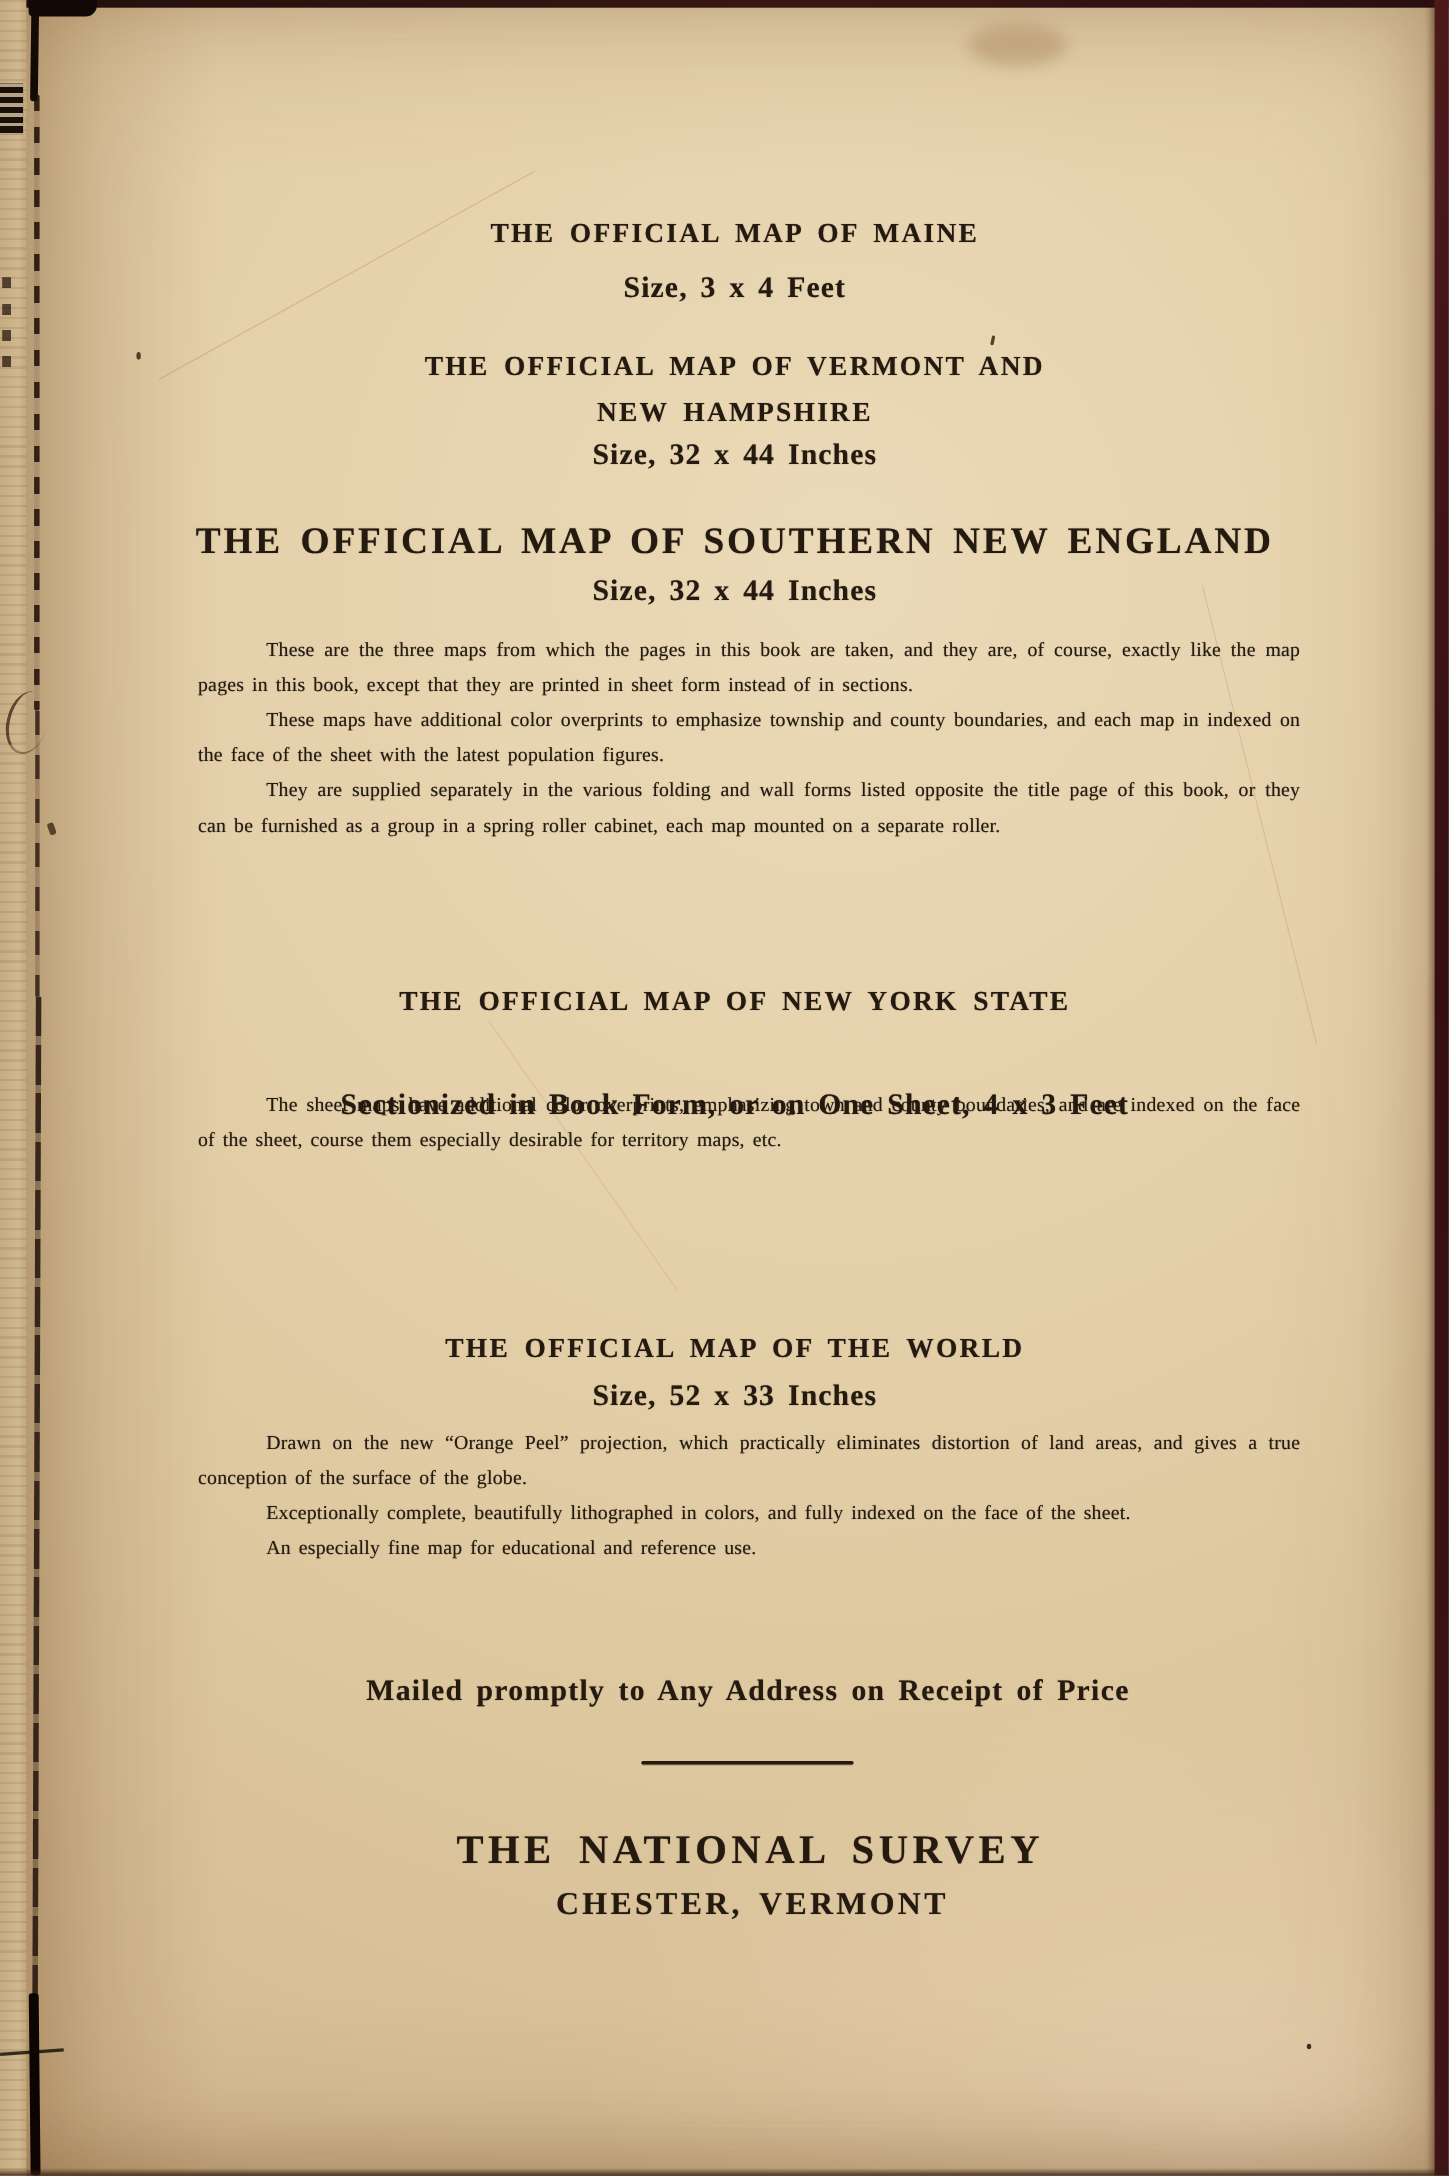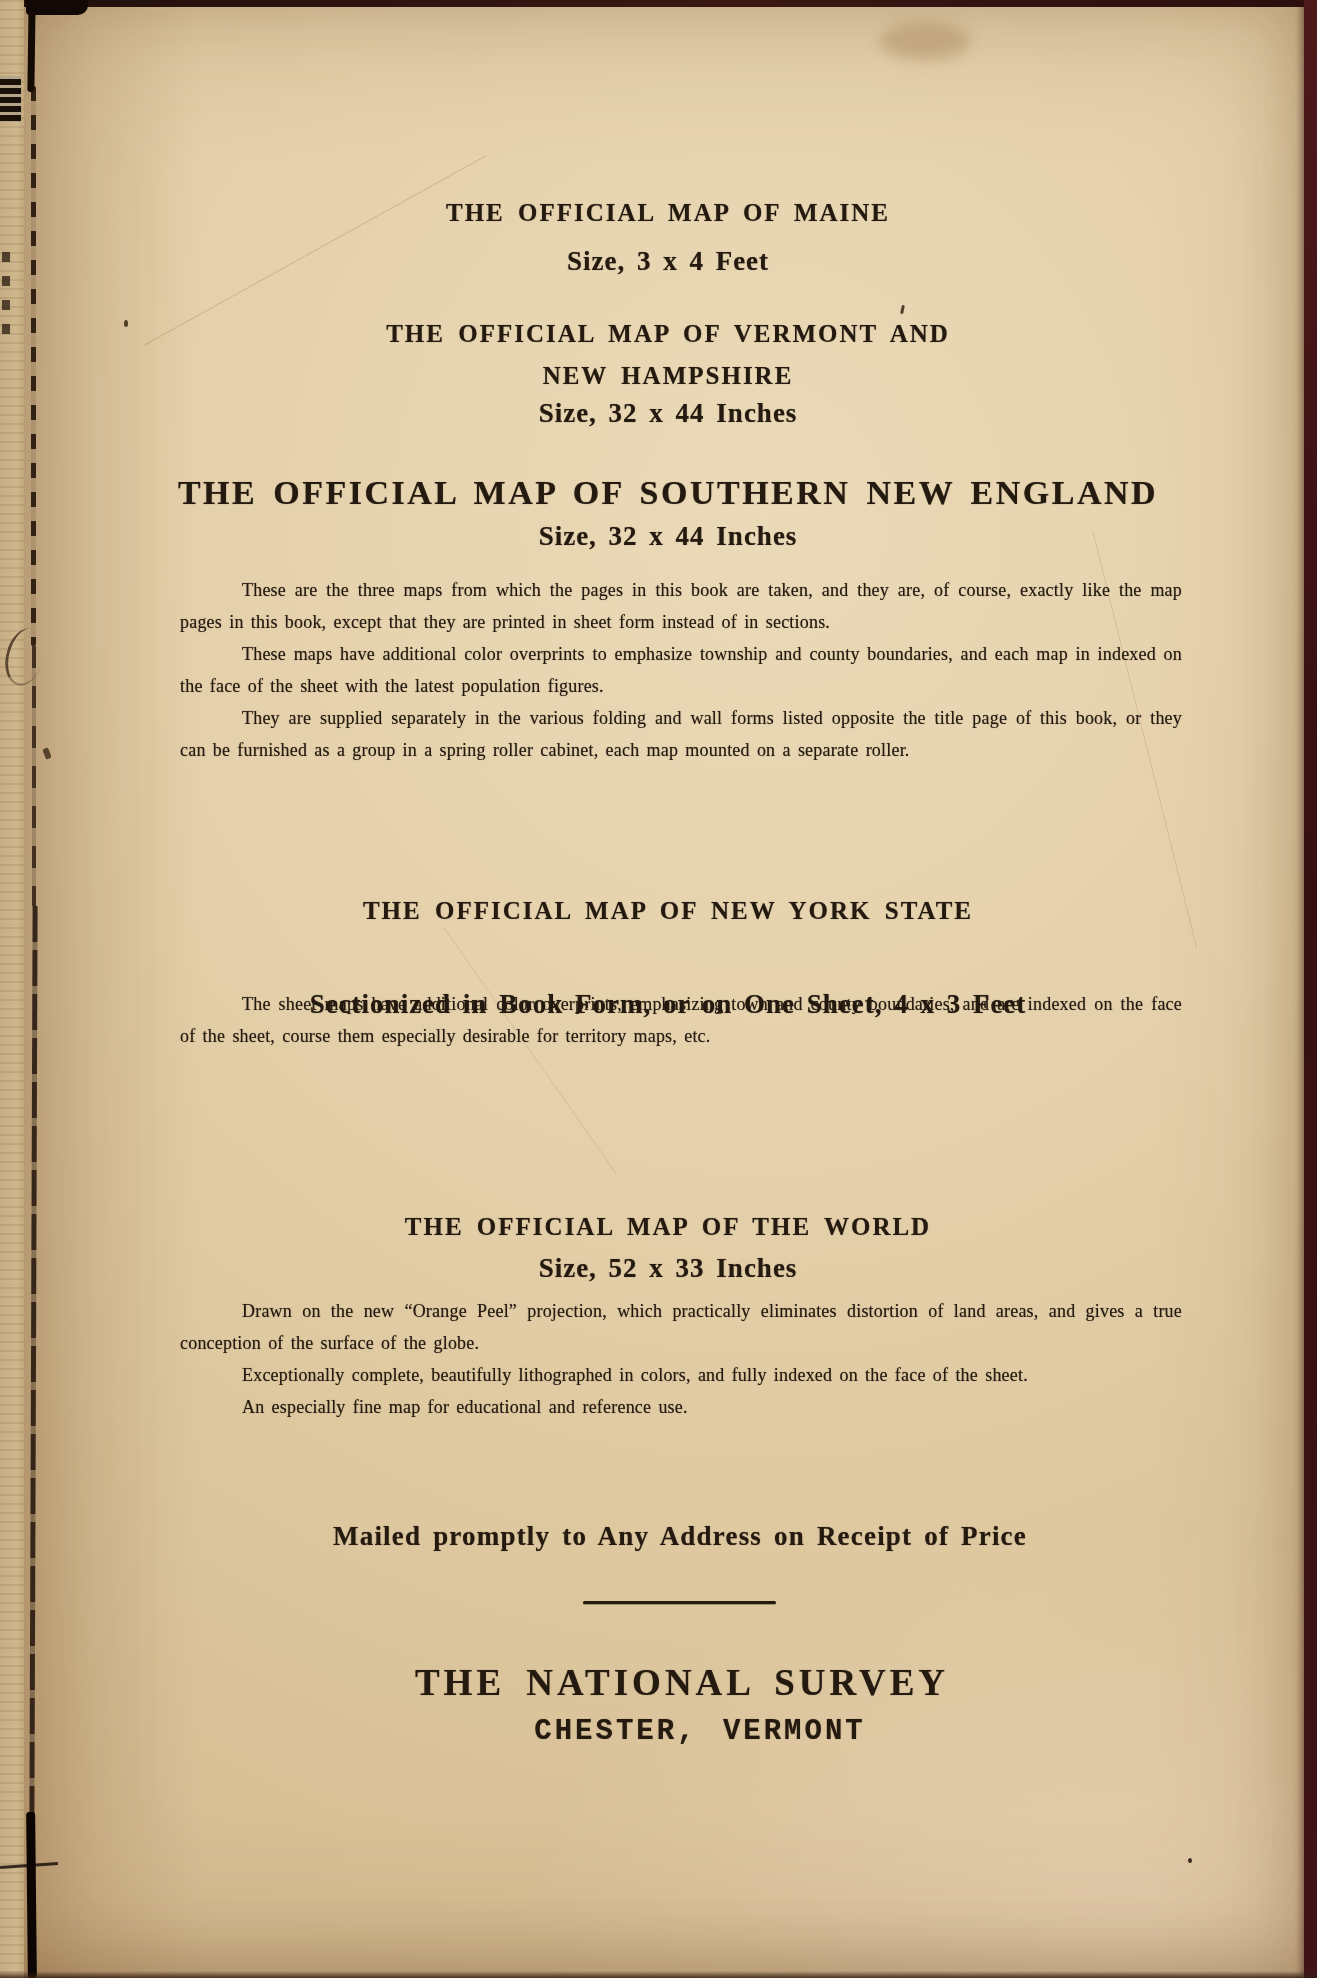--- a/index.html
+++ b/index.html
@@ -112,22 +112,22 @@
   }
   .rule {
     position:absolute; left:583px; top:1601px; width:193px; height:3px;
     background:#241a10; border-radius:2px; box-shadow:0 1px 0 rgba(36,26,16,.3);
   }
   .publisher {
     position:absolute; left:162px; width:1040px; top:1661px; text-align:center;
     font-weight:bold; font-size:37px; line-height:44px; letter-spacing:4px; word-spacing:8px;
   }
   .location {
-    position:absolute; left:200px; width:1000px; top:1714px; text-align:center;
-    font-weight:bold; font-size:29px; line-height:35px; letter-spacing:3px; word-spacing:5px;font-family:Liberation Mono, monospace;
+    position:absolute; left:184px; width:1000px; top:1714px; text-align:center;
+    font-weight:bold; font-size:29px; line-height:35px; letter-spacing:3px; word-spacing:5px;
   }
   .note {
     position:absolute; left:232px; width:980px; top:1762px; text-align:center;
     font-weight:bold; font-size:27px; line-height:34px; letter-spacing:1px; word-spacing:3px;
   }
 </style>
 </head>
 <body>
 
 <div class="photo">

